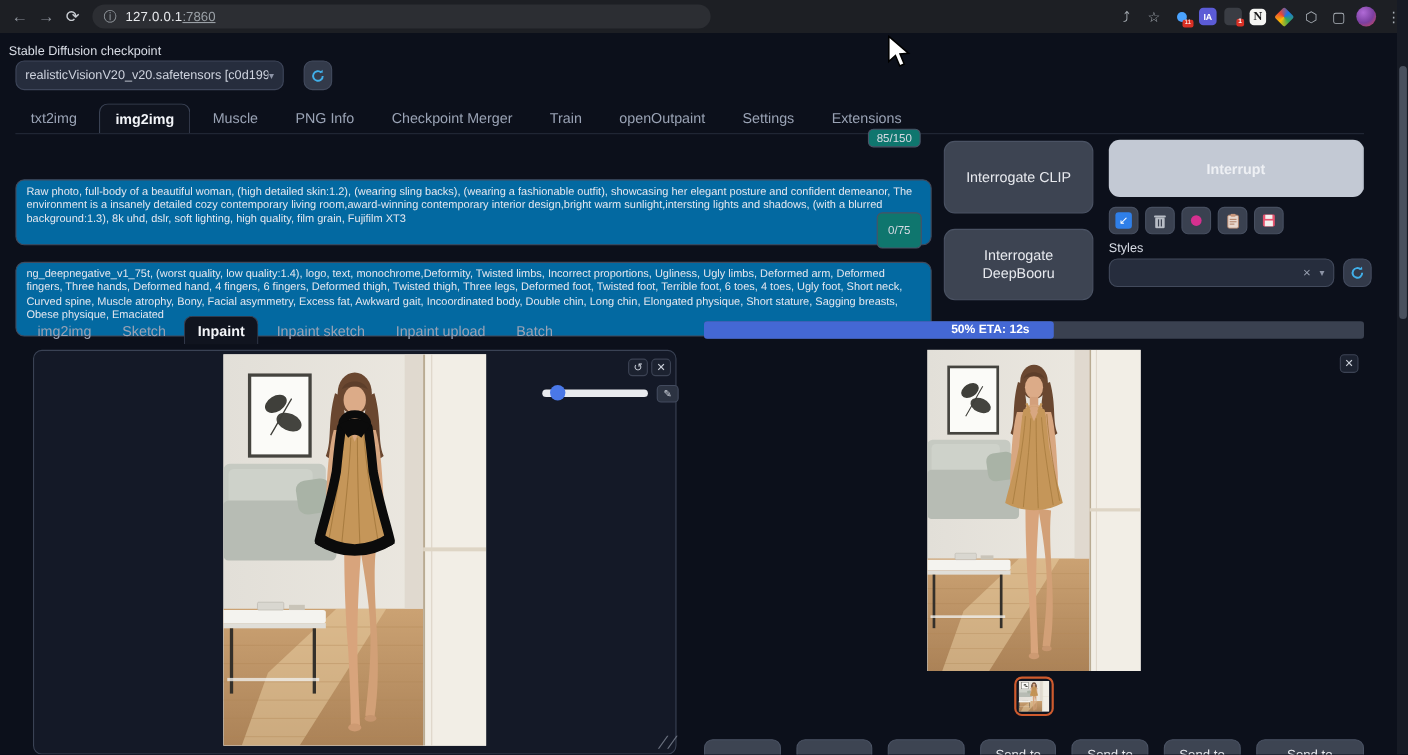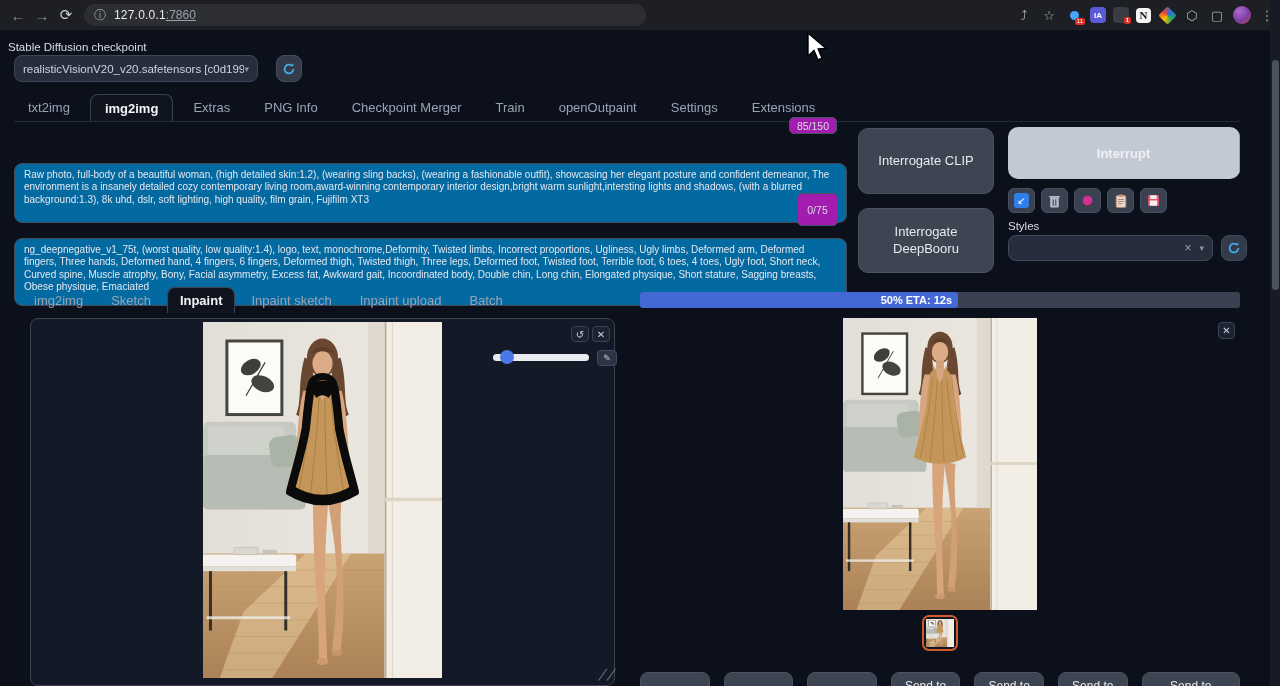--- a/index.html
+++ b/index.html
@@ -51,21 +51,21 @@
   .tab.active { color:#f3f5f9; font-weight:bold; background:#10141f; border:1px solid #394souper; 
                 border:1px solid #3a4254; border-bottom:none; border-radius:8px 8px 0 0; }
   .subtabs { display:flex; gap:4px; }
   .subtabs .tab { font-size:13px; padding:5px 12px; }
 
   
   .ta { background:#0369a1; border:1px solid #424a5c; border-radius:8px; color:#e4e7ef;
         font-size:10px; line-height:1.24; padding:5px 9px; overflow:hidden; white-space:pre-wrap;margin-top:33px; }
   #prompt-box { left:14px; top:130px; width:833px; height:60px; }
   #negative-box { left:14px; top:205px; width:833px; height:68px; }
-  .counter { background:#a21caf; border:1px solid #4a5266; border-radius:5px; color:#d6dae3;
+  .counter { background:#0f766e; border:1px solid #4a5266; border-radius:5px; color:#d6dae3;
              font-size:10.5px; display:flex; align-items:center; justify-content:center; }
   #prompt-counter { left:789px; top:117px; width:48px; height:17px; }
   #neg-counter { left:797px; top:193px; width:41px; height:33px; }
 
   .big-btn { background:#3d4452; border:1px solid #4a5263; border-radius:10px; color:#e7e9ee;
              font-size:13px; display:flex; align-items:center; justify-content:center;
              text-align:center; padding:4px 10px; line-height:1.3; }
   #interrogate-clip { left:858px; top:128px; width:136px; height:66px; }
   #interrogate-deepbooru { left:858px; top:208px; width:136px; height:65px; }
 
@@ -102,21 +102,21 @@
   #brush-handle { top:-4px; width:14px; height:14px; border-radius:50%; background:#4a78e8; }
   #brush-color-btn { left:566px; top:31px; width:20px; height:16px; background:#2c3342;
                      border:1px solid #434b5e; border-radius:4px; color:#cfd4dd; font-size:9px;
                      display:flex; align-items:center; justify-content:center; }
   #resize-handle { left:570px; top:350px; color:#6b7280; font-size:10px; transform:scaleX(1.4); }
 
   
   #progress-track { left:640px; top:292px; width:600px; height:16px; background:#3a4150; border-radius:3px; }
   #progress-fill { left:0; top:0; height:16px; background:#4468d4; border-radius:3px;
                    display:flex; align-items:center; justify-content:flex-end; }
-  #progress-fill span { color:#fff; font-size:11px; font-weight:bold; padding-right:6px; white-space:nowrap; }
+  #progress-fill span { color:#fff; font-size:11px; font-weight:bold; padding-right:22px; white-space:nowrap; }
   #gallery-close { left:1218px; top:322px; width:17px; height:17px; }
   #gallery-img { left:843px; top:318px; width:194px; height:292px; background:#e6e3dd; }
   #thumb { left:922px; top:615px; width:36px; height:36px; border:2px solid #cf5b2e; border-radius:7px;
            background:#10141f; padding:2px; }
   #thumb .scene { width:100%; height:100%; }
   #send-row { left:640px; top:672px; width:600px; display:flex; gap:14px; }
   .send-btn { flex:1; height:44px; background:#3d4452; border:1px solid #4a5263; border-radius:8px;
               color:#e7e9ee; font-size:12px; display:flex; align-items:center; justify-content:center;
               text-align:center; line-height:1.15; padding:3px 5px; }
   .send-btn.wide { flex:1.5; }
@@ -177,21 +177,21 @@
   <div id="ckpt-refresh" class="abs mini-btn">
     <svg width="14" height="14" viewBox="0 0 16 16">
       <path d="M13 8a5 5 0 1 1-1.5-3.5" fill="none" stroke="#41b0ea" stroke-width="2"></path>
       <path d="M12.8 1.5 13 4.8 9.8 4.5z" fill="#41b0ea"></path>
     </svg>
   </div>
 
   <div id="main-tabs" class="abs">
     <div class="tab">txt2img</div>
     <div class="tab active">img2img</div>
-    <div class="tab">Extras</div>
+    <div class="tab">Muscle</div>
     <div class="tab">PNG Info</div>
     <div class="tab">Checkpoint Merger</div>
     <div class="tab">Train</div>
     <div class="tab">openOutpaint</div>
     <div class="tab">Settings</div>
     <div class="tab">Extensions</div>
   </div>
 
   <div id="prompt-box" class="abs ta">Raw photo, full-body of a beautiful woman, (high detailed skin:1.2), (wearing sling backs), (wearing a fashionable outfit), showcasing her elegant posture and confident demeanor, The environment is a insanely detailed cozy contemporary living room,award-winning contemporary interior design,bright warm sunlight,intersting lights and shadows, (with a blurred background:1.3), 8k uhd, dslr, soft lighting, high quality, film grain, Fujifilm XT3</div>
   <div id="prompt-counter" class="abs counter">85/150</div>

